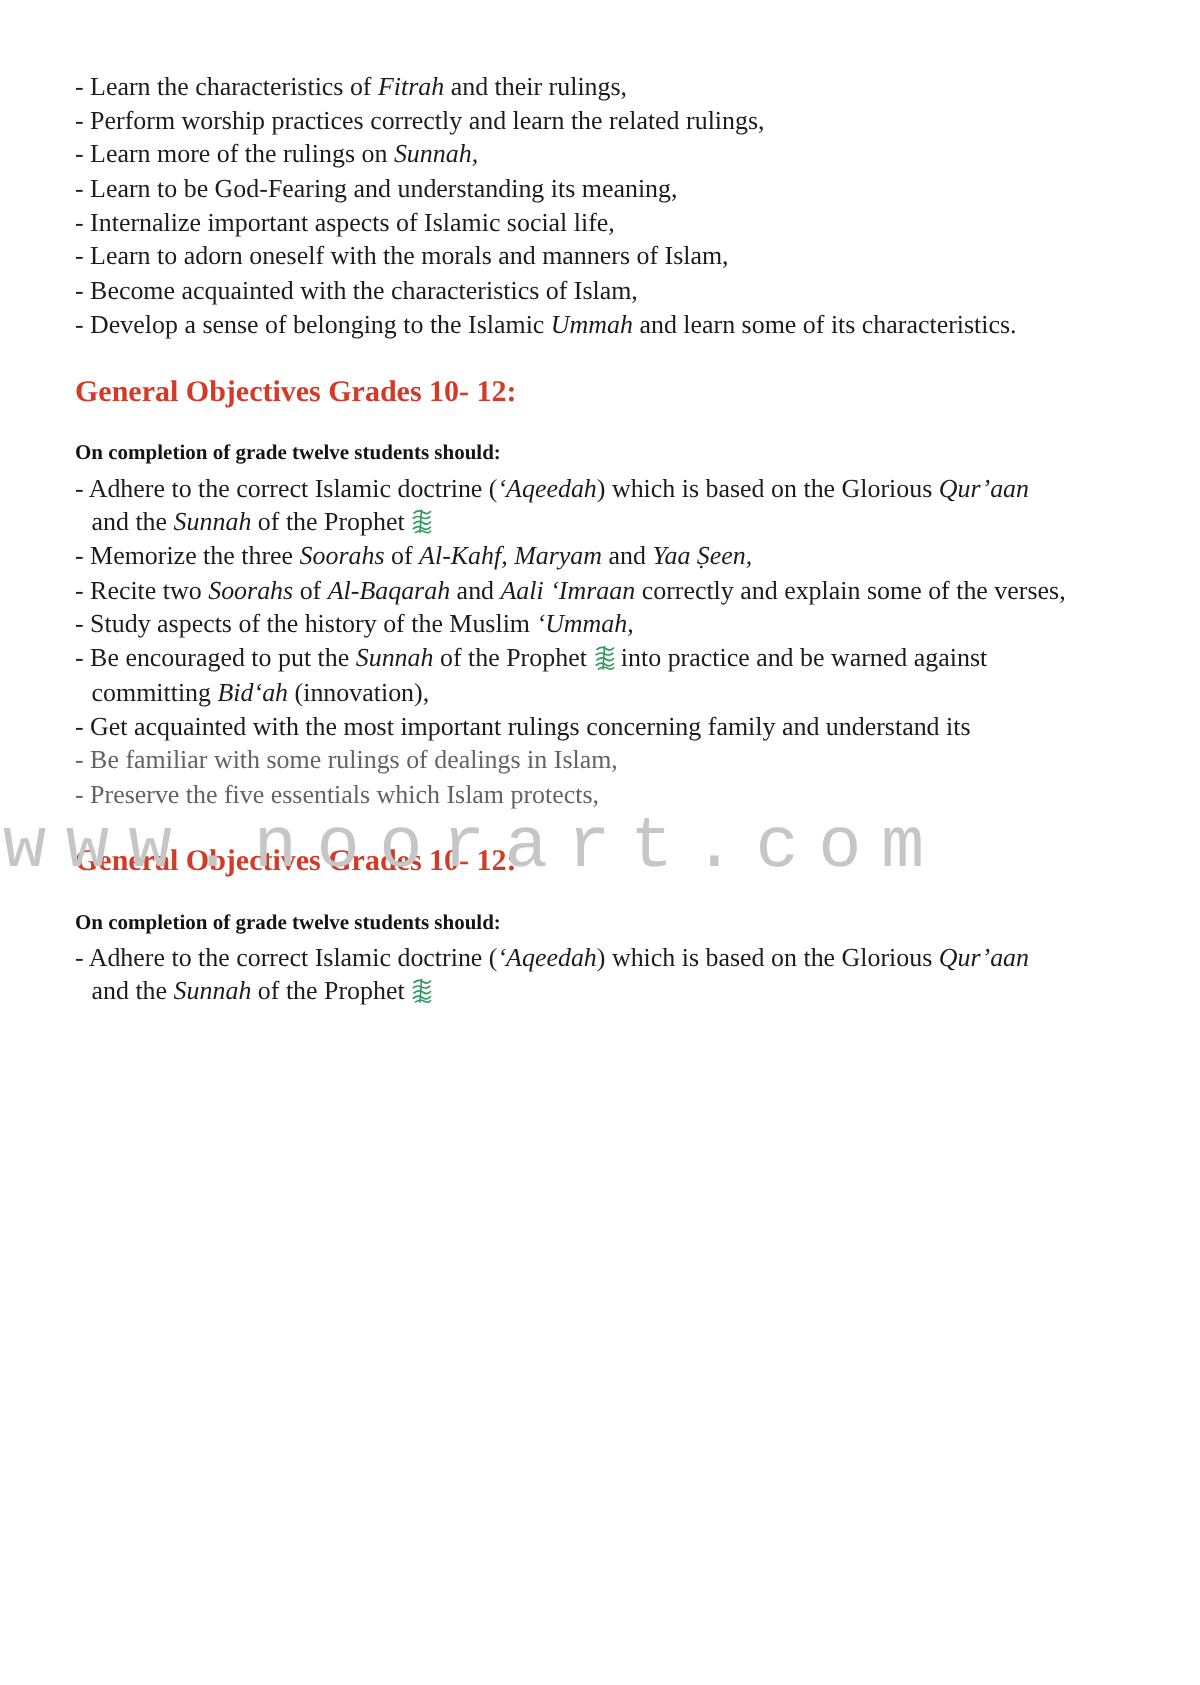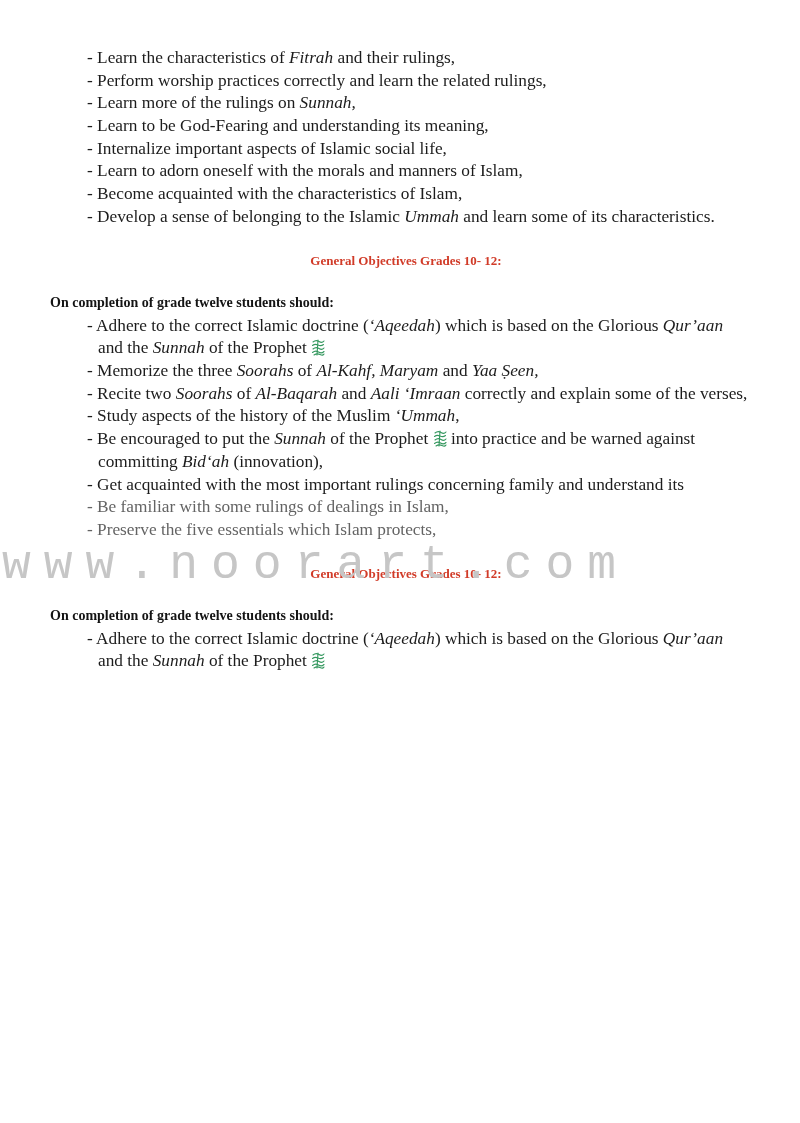--- a/index.html
+++ b/index.html
@@ -17,34 +17,32 @@
   .content {
     position: absolute;
     left: 50px; top: 47px; width: 712px;
     color: #1c1c1c;
     font-size: 17.3px;
     line-height: 22.7px;
   }
   .line {
     white-space: nowrap;
     height: 22.7px;
-    margin-left: 37px;
   }
   .line.cont { padding-left: 11px; }
   .line.eroded { color: #4e4e4e; opacity: 0.88; }
   em { font-style: italic; }
   .heading {
     color: #d13b28;
     font-weight: bold;
-    font-size: 13px;
+    font-size: 20px;
     line-height: 22.7px;
     margin-top: 21px;
     margin-bottom: 19.8px;
     white-space: nowrap;
-    text-align: center;
   }
   .subheading {
     font-weight: bold;
     font-size: 14px;
     line-height: 22.7px;
     white-space: nowrap;
     color: #141414;
   }
   .pbuh {
     display: inline-block;

